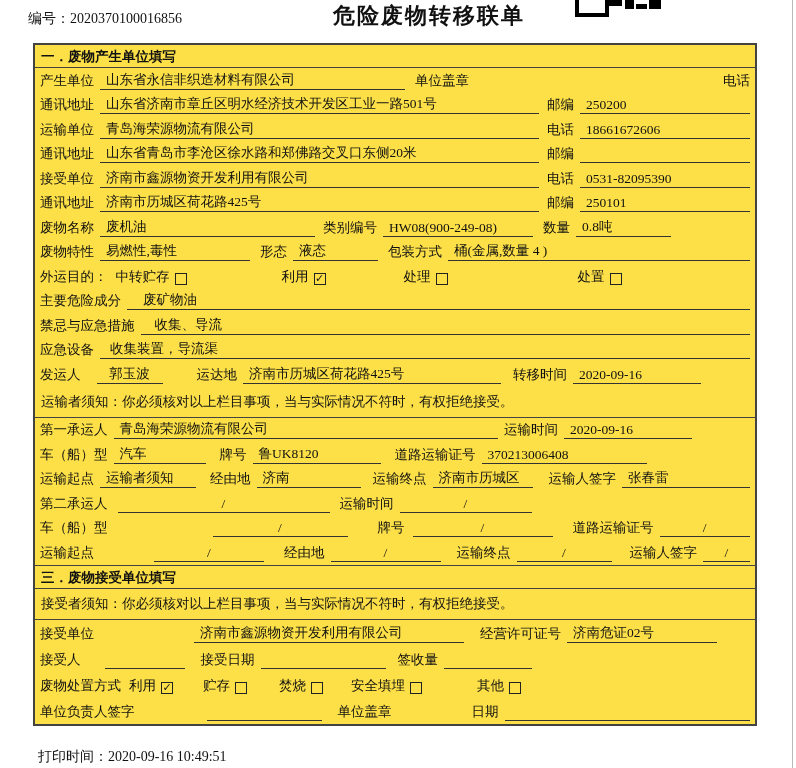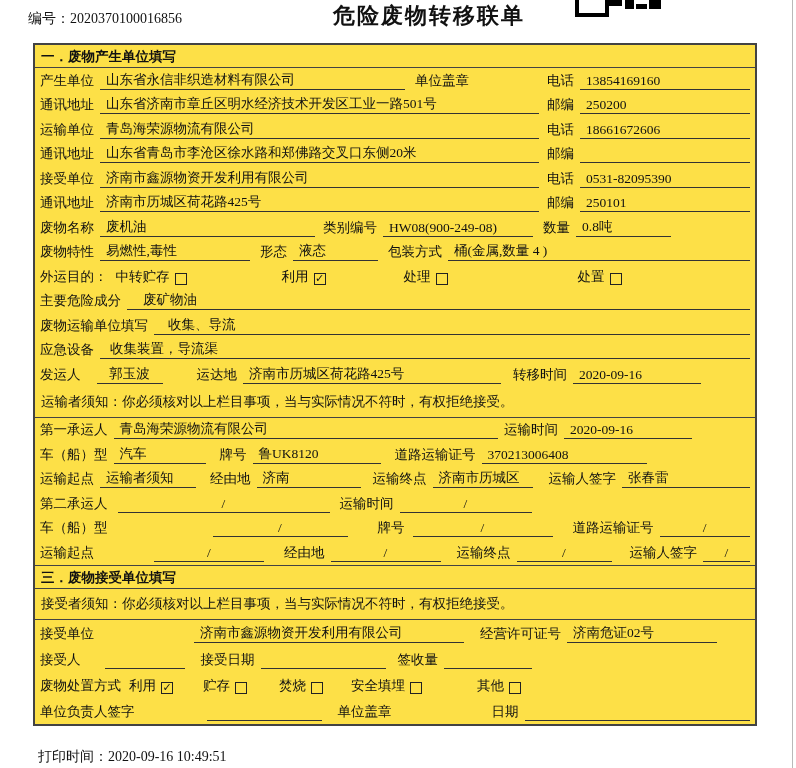--- a/index.html
+++ b/index.html
@@ -75,21 +75,20 @@
 <div class="form">
 
   <div class="sec-title">一．废物产生单位填写</div>
 
   <div class="row">
     <span class="lb">产生单位</span>
     <span class="u" style="width:305px">山东省永信非织造材料有限公司</span>
     <span class="lb" style="margin-left:10px">单位盖章</span>
     <span class="fill"></span>
     <span class="lb">电话</span>
-    <span class="u" style="width:170px">13854169160</span>
   </div>
 
   <div class="row">
     <span class="lb">通讯地址</span>
     <span class="u fx" style="margin-right:8px">山东省济南市章丘区明水经济技术开发区工业一路501号</span>
     <span class="lb">邮编</span>
     <span class="u" style="width:170px">250200</span>
   </div>
 
   <div class="row">
@@ -149,21 +148,21 @@
     <span class="lb" style="margin-left:130px">处置</span>
     <span class="cb"></span>
   </div>
 
   <div class="row">
     <span class="lb">主要危险成分</span>
     <span class="u fx" style="padding-left:16px">废矿物油</span>
   </div>
 
   <div class="row">
-    <span class="lb">废物运输单位填写</span>
+    <span class="lb">禁忌与应急措施</span>
     <span class="u fx" style="padding-left:14px">收集、导流</span>
   </div>
 
   <div class="row">
     <span class="lb">应急设备</span>
     <span class="u fx" style="padding-left:10px">收集装置，导流渠</span>
   </div>
 
   <div class="row">
     <span class="lb">发运人</span>
@@ -271,21 +270,21 @@
     <span class="lb" style="margin-left:28px">安全填埋</span>
     <span class="cb"></span>
     <span class="lb" style="margin-left:55px">其他</span>
     <span class="cb"></span>
   </div>
 
   <div class="row">
     <span class="lb">单位负责人签字</span>
     <span class="u" style="width:115px; margin-left:72px"></span>
     <span class="lb" style="margin-left:16px">单位盖章</span>
-    <span class="lb" style="margin-left:100px">日期</span>
+    <span class="lb" style="margin-left:80px">日期</span>
     <span class="u fx"></span>
   </div>
   </div>
 
 </div>
 
 <div class="footer">
   <span>打印时间：</span><span>2020-09-16 10:49:51</span>
 </div>
 

